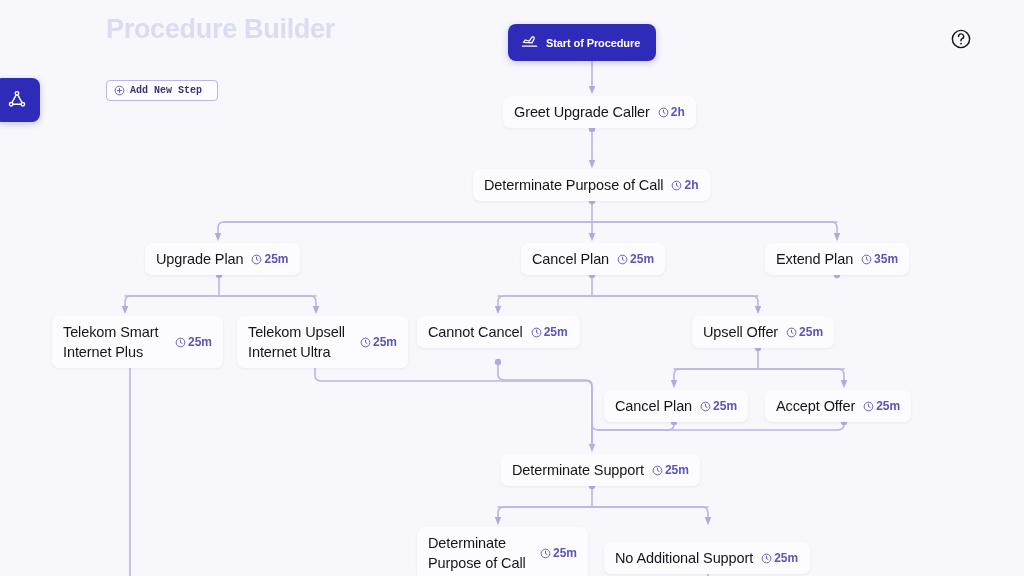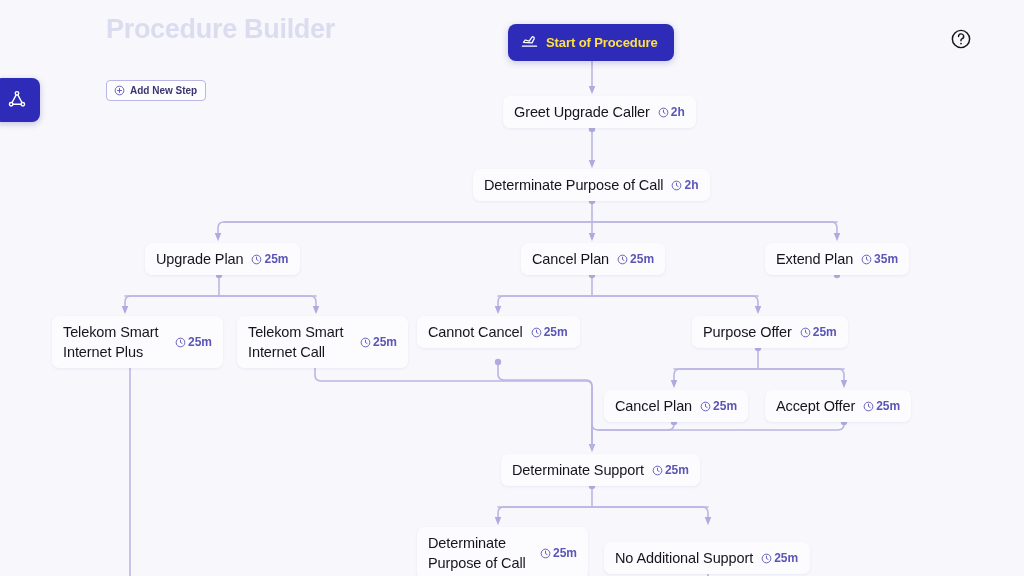--- a/index.html
+++ b/index.html
@@ -41,30 +41,31 @@
   #help-btn {
     position: absolute;
     right: 24px; top: 28px;
     width: 22px; height: 22px;
     cursor: pointer;
   }
   #add-step-btn {
     position: absolute;
     left: 106px; top: 80px;
     height: 21px;
-    padding: 0 8px 0 7px;
+    padding: 0 15px 0 7px;
     display: flex; align-items: center; gap: 5px;
     background: #fdfdff;
     border: 1px solid #b9b6e8;
     border-radius: 4px;
     font-size: 10px;
     font-weight: 700;
     color: #3a3570;
     white-space: nowrap;
     cursor: pointer;
+    font-family: Liberation Mono, monospace;
   }
   #add-step-btn .plus-ic { width: 11px; height: 11px; display:block; flex:none; }
 
   
   #edges {
     position: absolute; left: 0; top: 0;
     width: 1024px; height: 576px;
     pointer-events: none;
   }
 
@@ -101,23 +102,23 @@
   #node-start {
     position: absolute;
     display: flex; align-items: center; gap: 8px;
     background: #2e2bb8;
     border-radius: 8px;
     padding: 8px 16px 8px 13px;
     box-shadow: 0 2px 7px rgba(40,38,130,.22);
     cursor: pointer;
   }
   #node-start .label {
-    font-size: 13px;
+    font-size: 11px;
     font-weight: 700;
-    color: #fde047;
+    color: #ffffff;
     letter-spacing: -0.1px;
   }
   #node-start .start-ic { display:block; flex:none; }
 </style>
 </head>
 <body>
 
 <div id="app">
 
   <svg id="edges" viewBox="0 0 1024 576" width="1024" height="576">
@@ -297,21 +298,21 @@
           <span>
             <svg width="11" height="11" viewBox="0 0 24 24" fill="none" stroke="#5b55b5" stroke-width="2">
               <circle cx="12" cy="12" r="9.5"></circle>
               <path d="M12 6.8V12l3.4 2" stroke-linecap="round"></path>
             </svg>
           </span>
           <span>25m</span>
         </span>
       </div>
       <div class="node two-line" style="left: 237px; top: 316px; min-width: 158px;">
-        <span class="label">Telekom Smart Internet Call</span>
+        <span class="label">Telekom Upsell Internet Ultra</span>
         <span class="dur">
           <span>
             <svg width="11" height="11" viewBox="0 0 24 24" fill="none" stroke="#5b55b5" stroke-width="2">
               <circle cx="12" cy="12" r="9.5"></circle>
               <path d="M12 6.8V12l3.4 2" stroke-linecap="round"></path>
             </svg>
           </span>
           <span>25m</span>
         </span>
       </div>
@@ -321,21 +322,21 @@
           <span>
             <svg width="11" height="11" viewBox="0 0 24 24" fill="none" stroke="#5b55b5" stroke-width="2">
               <circle cx="12" cy="12" r="9.5"></circle>
               <path d="M12 6.8V12l3.4 2" stroke-linecap="round"></path>
             </svg>
           </span>
           <span>25m</span>
         </span>
       </div>
       <div class="node" style="left: 692px; top: 316px; min-width: 132px;">
-        <span class="label">Purpose Offer</span>
+        <span class="label">Upsell Offer</span>
         <span class="dur">
           <span>
             <svg width="11" height="11" viewBox="0 0 24 24" fill="none" stroke="#5b55b5" stroke-width="2">
               <circle cx="12" cy="12" r="9.5"></circle>
               <path d="M12 6.8V12l3.4 2" stroke-linecap="round"></path>
             </svg>
           </span>
           <span>25m</span>
         </span>
       </div>

